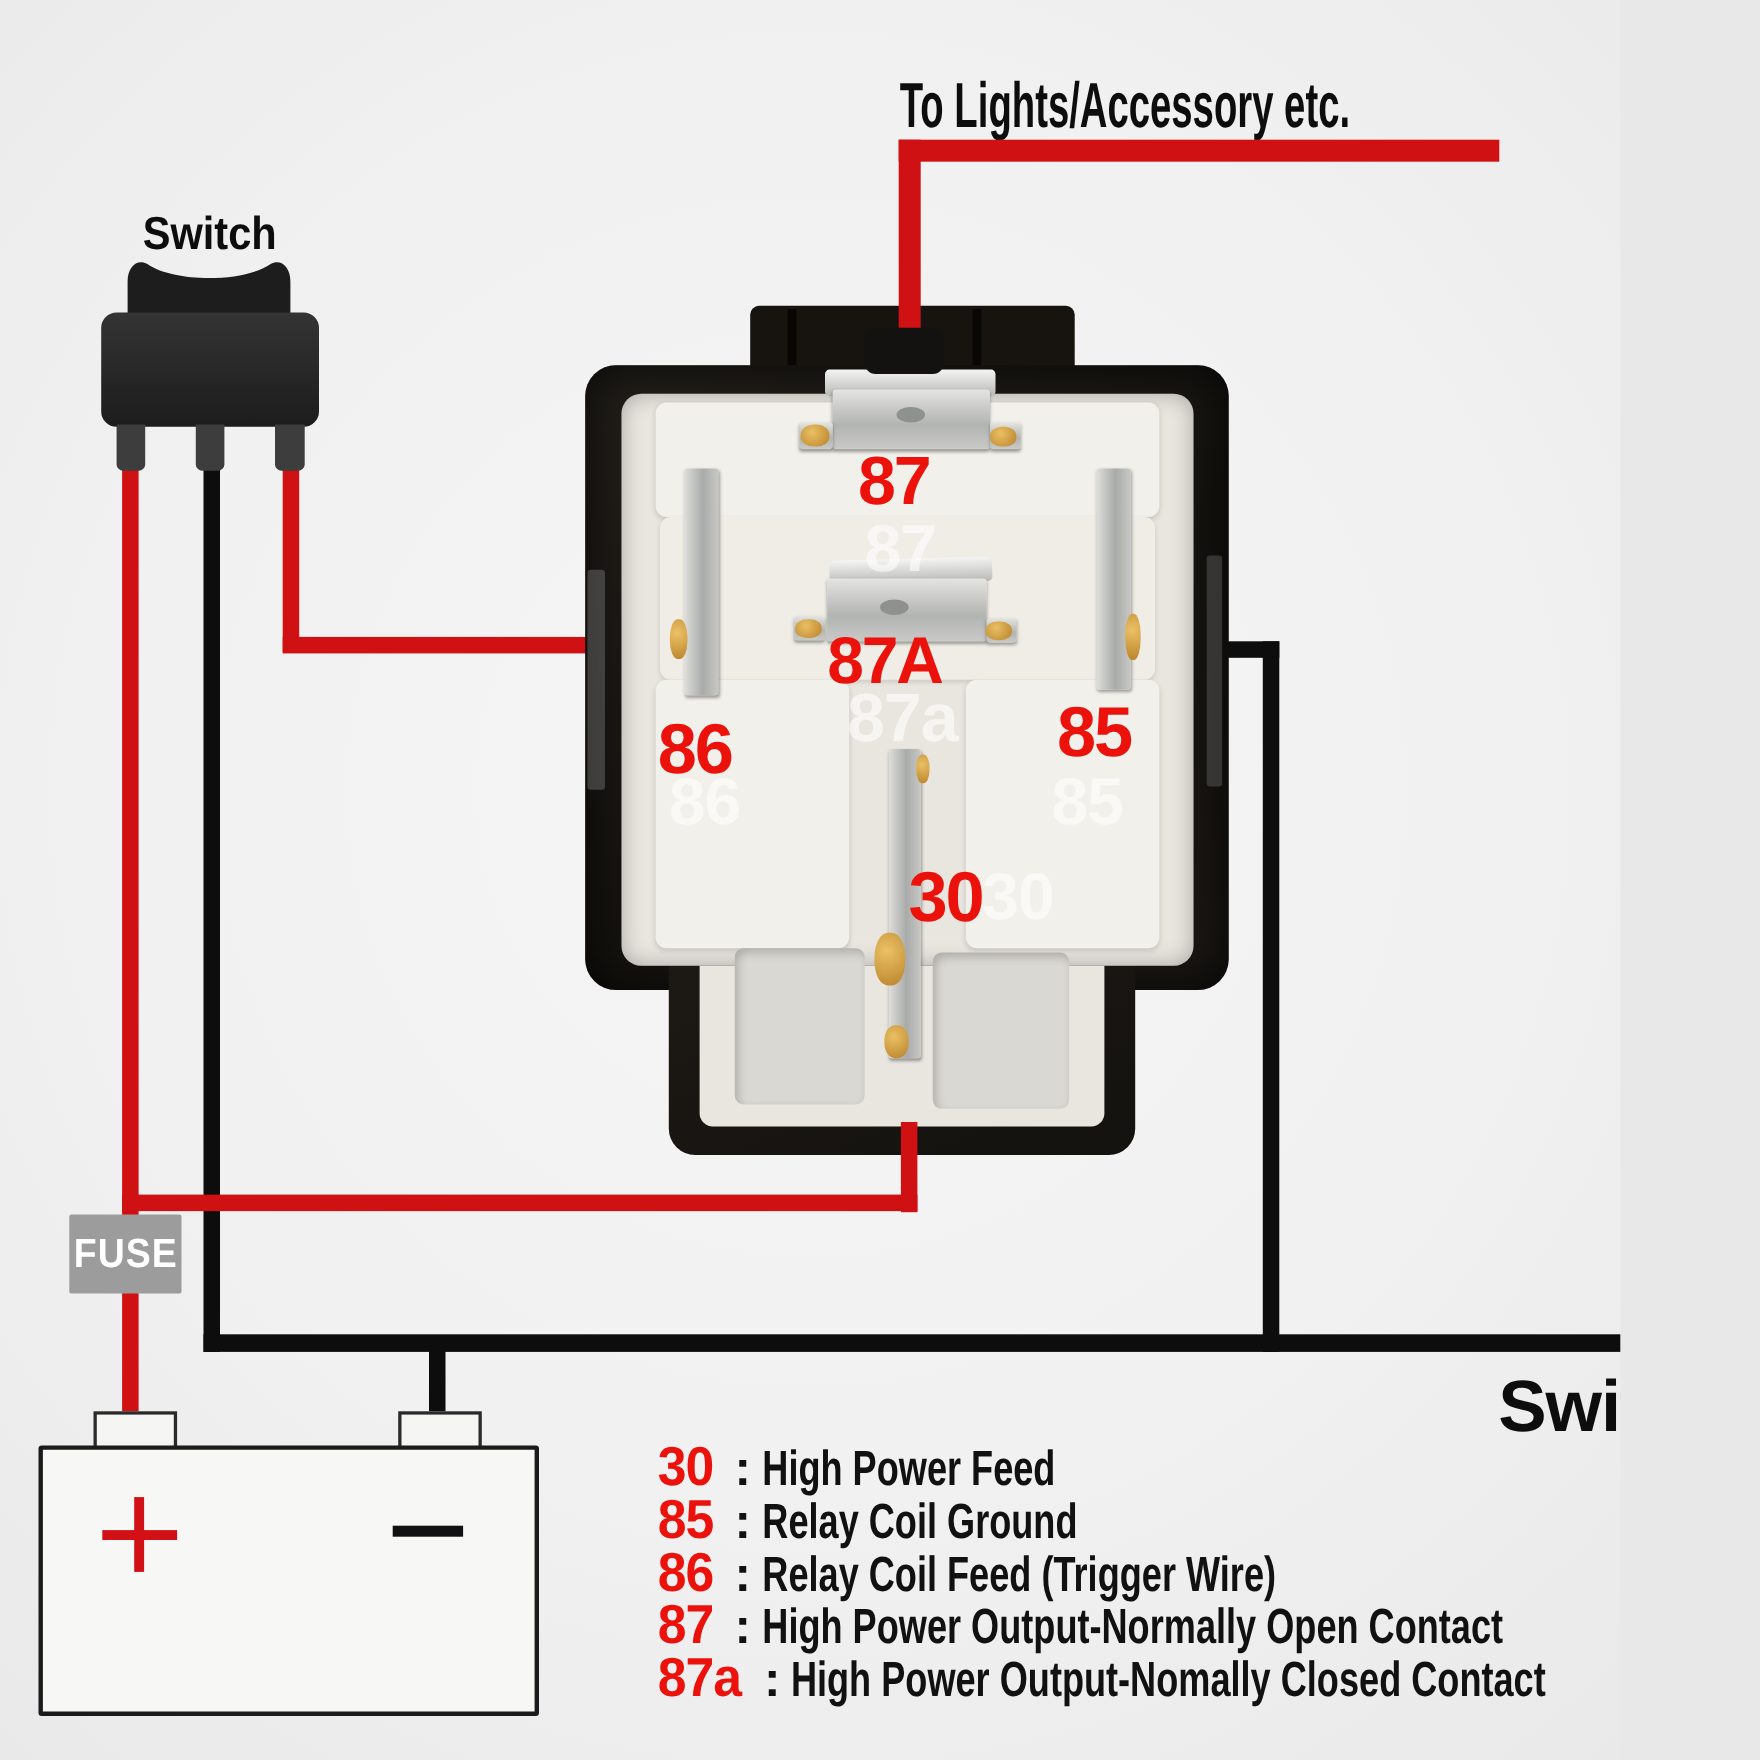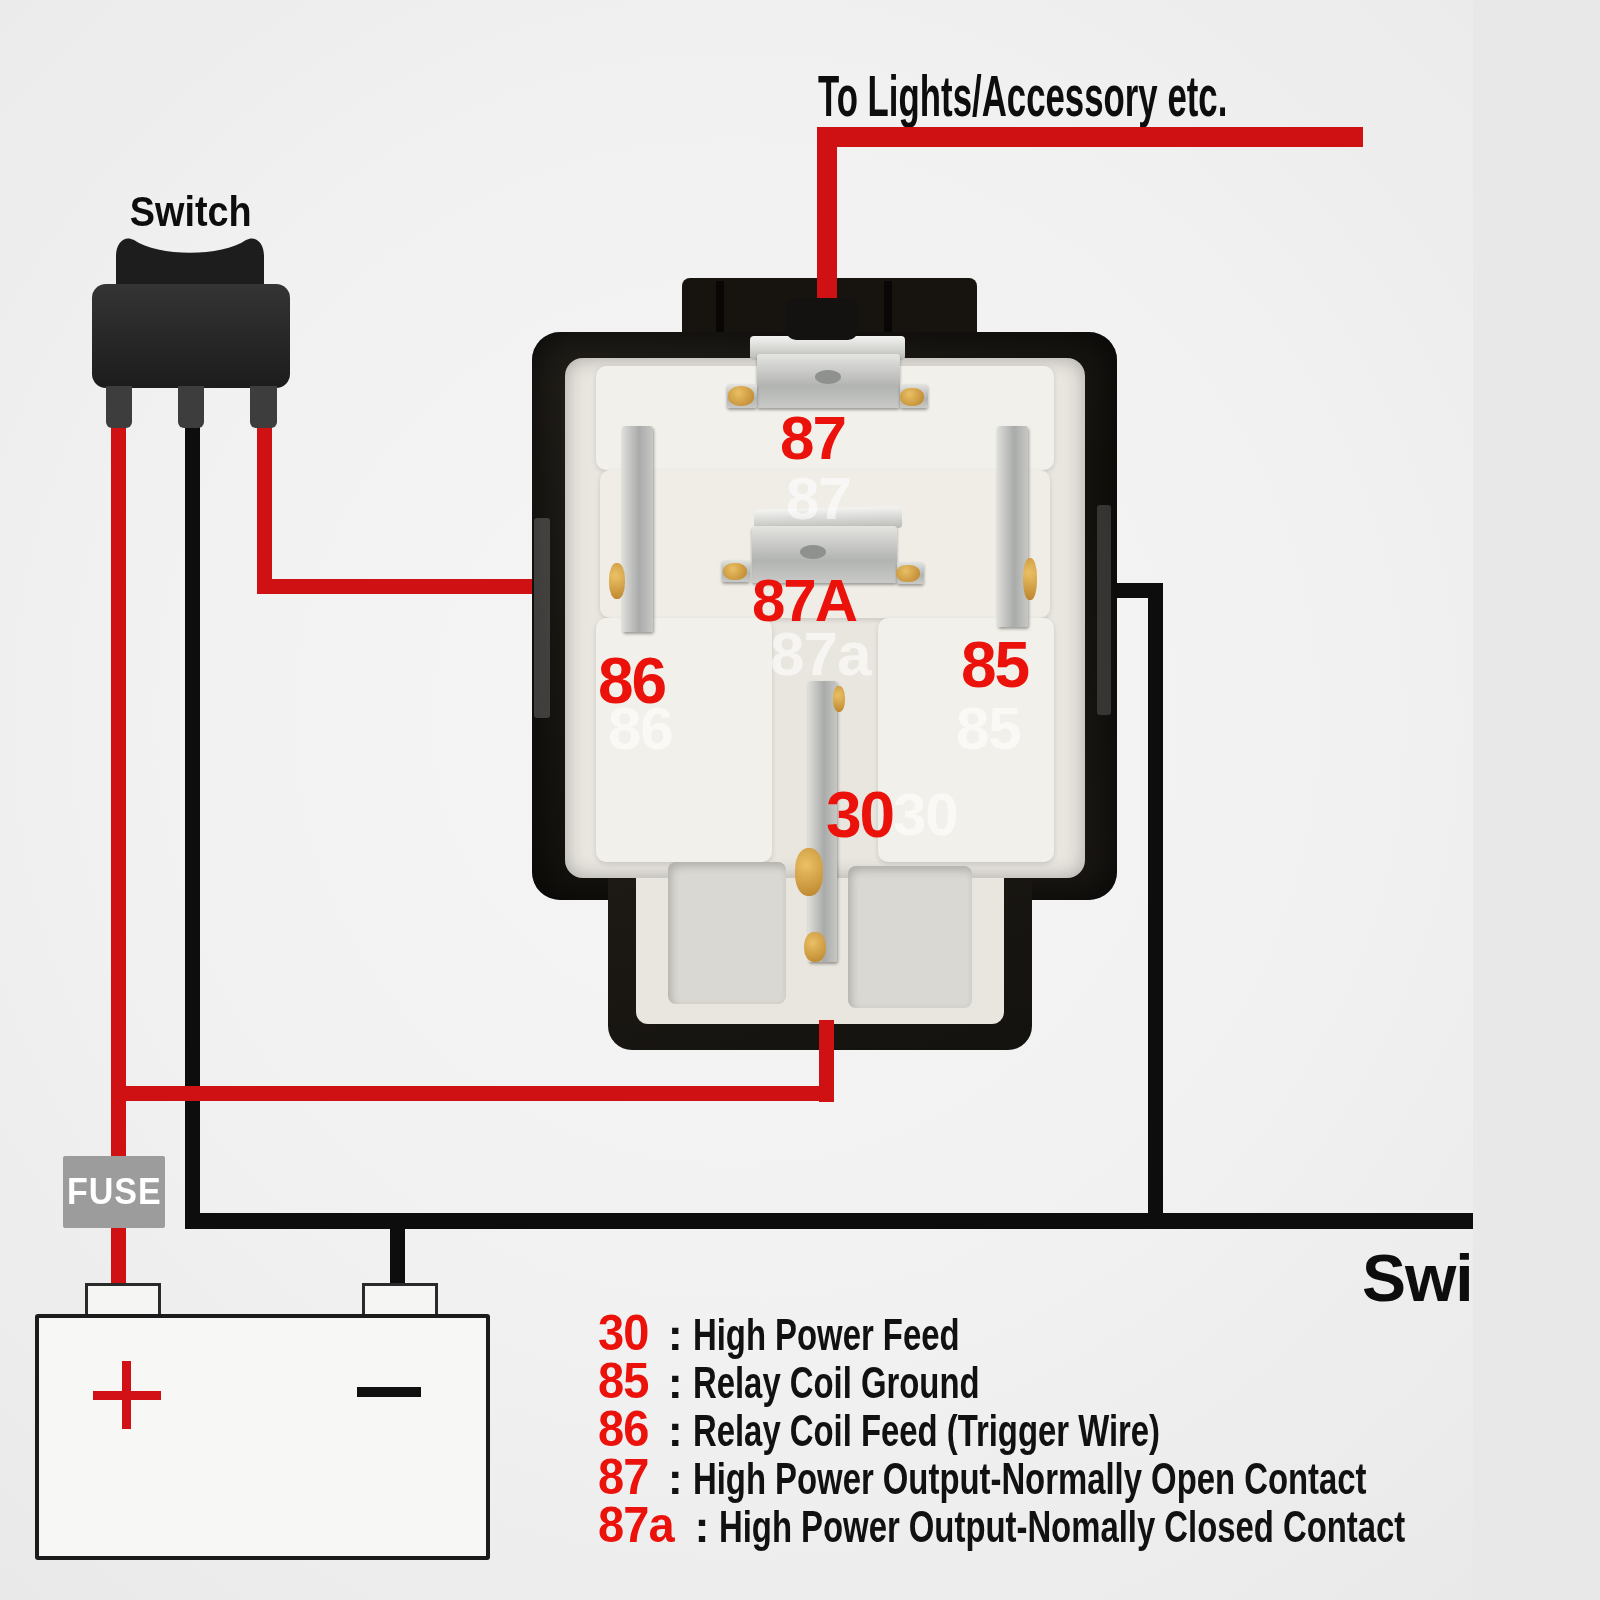--- a/index.html
+++ b/index.html
@@ -20,21 +20,21 @@
   .device{
     position:absolute;left:1360px;top:24px;width:218px;height:218px;border:5px solid #161616;
     border-radius:50%;background:#f2f2f2;z-index:2;display:flex;align-items:center;justify-content:center;
   }
   .device span{font-weight:bold;font-size:64px;color:#0d0d0d;transform:scaleX(.82);white-space:nowrap;}
   
   .sw-body{position:absolute;left:92px;top:284px;width:198px;height:104px;border-radius:14px;
     background:linear-gradient(180deg,#343434,#1c1c1c);z-index:2;}
   .sw-pin{position:absolute;width:26px;height:42px;background:#3d3d3d;border-radius:0 0 6px 6px;z-index:2;}
   
-  .fuse{position:absolute;left:63px;top:1156px;width:102px;height:72px;background:#9c9c9c;z-index:2;
+  .fuse{position:absolute;left:63px;top:1104px;width:102px;height:72px;background:#9c9c9c;z-index:2;
     display:flex;align-items:center;justify-content:center;border-radius:2px;}
   .fuse span{color:#fff;font-weight:bold;font-size:37px;letter-spacing:1px;transform:scaleX(.92);}
   
   .bat-body{position:absolute;left:35px;top:1314px;width:447px;height:238px;background:#f7f7f6;
     border:4px solid #1b1b1b;border-radius:3px;z-index:2;}
   .bat-term{position:absolute;width:70px;height:34px;background:#f5f5f4;border:3px solid #2a2a2a;z-index:2;}
   .bar{position:absolute;z-index:3;}
   
   .relay{position:absolute;left:0;top:0;z-index:5;}
   .rl-conn{position:absolute;left:682px;top:278px;width:295px;height:62px;background:#17140f;border-radius:8px 8px 3px 3px;}

